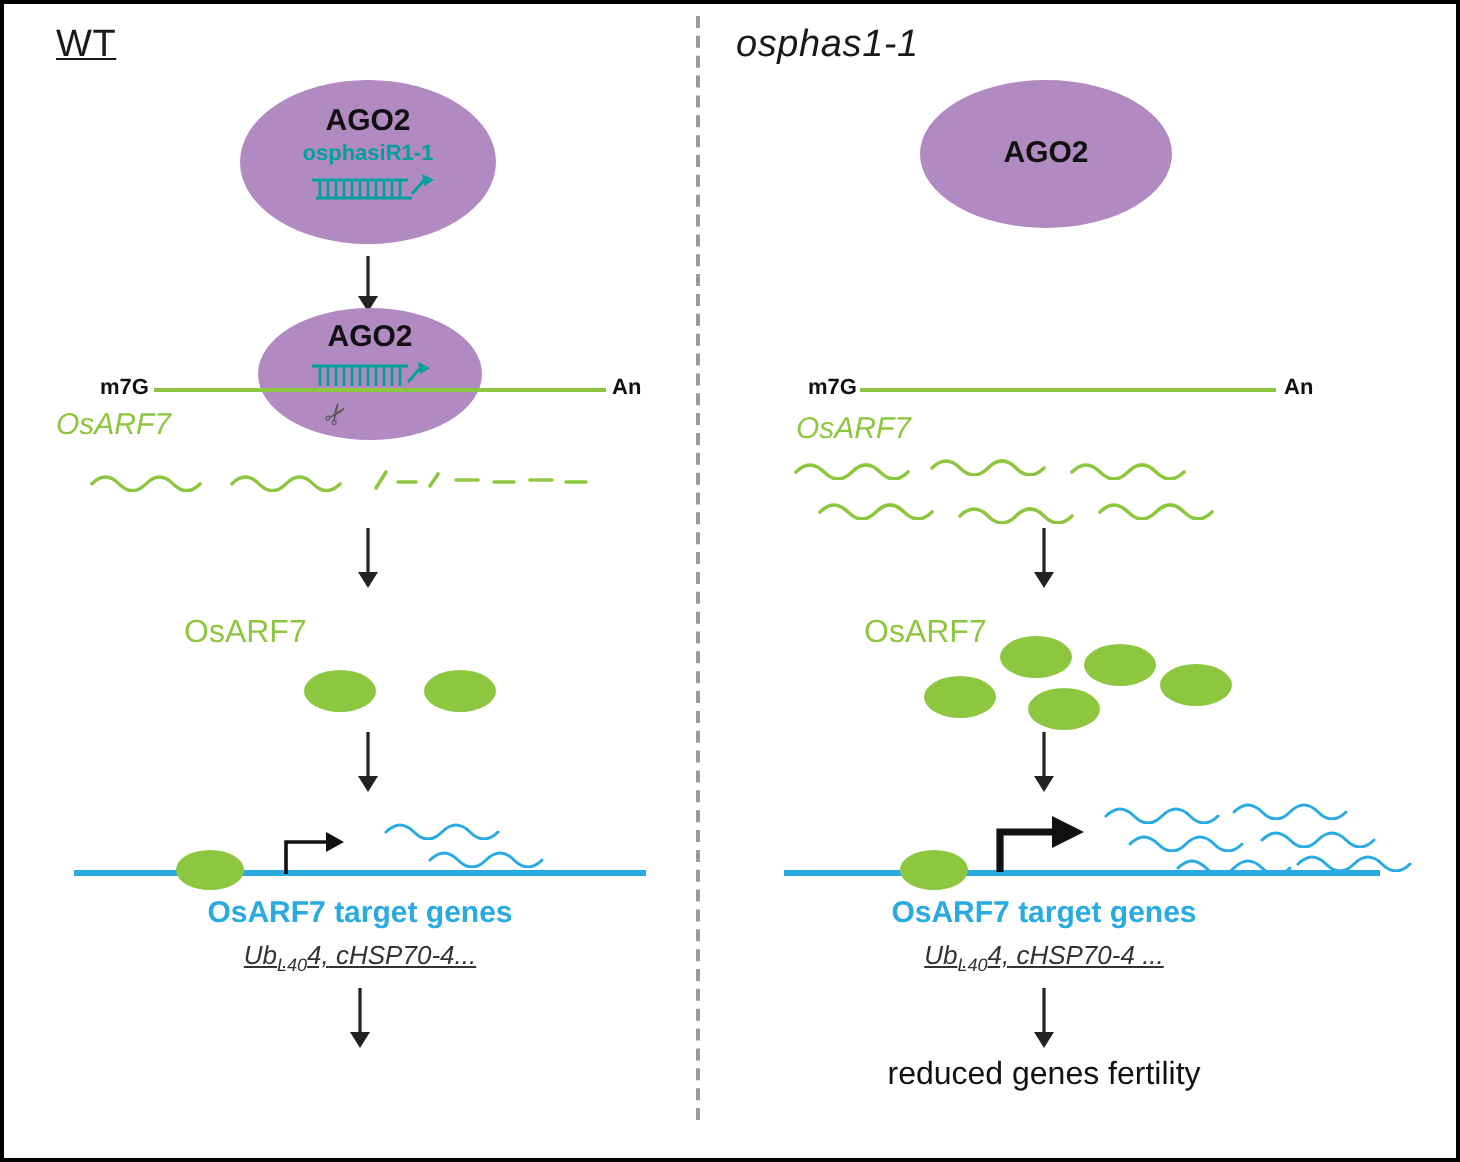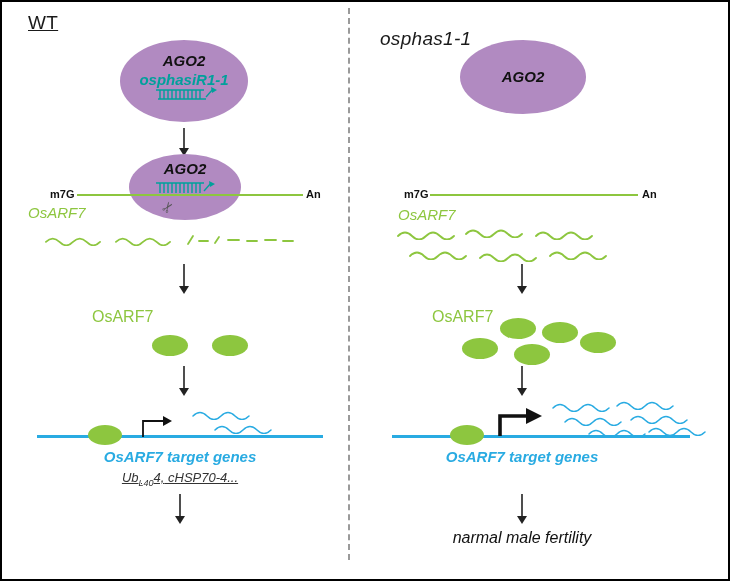--- a/index.html
+++ b/index.html
@@ -1,24 +1,24 @@
 <!DOCTYPE html>
 <html><head>
 <meta charset="utf-8">
 <style>
   * { margin:0; padding:0; box-sizing:border-box; }
   body { background:#ffffff; font-family:"Liberation Sans", sans-serif; }
   .figure { position:relative; width:730px; height:581px; background:#fff; border:2px solid #000; overflow:hidden; }
   .abs { position:absolute; }
-  .ctr { text-align:center;font-style:italic; }
+  .ctr { text-align:center; }
   .panel-title { font-size:19px; color:#1a1a1a; letter-spacing:.3px; }
   .italic { font-style:italic; }
   .ellipse { background:#b18ac1; border-radius:50%; }
   .ago2-text { font-weight:bold; font-size:15px; color:#111; }
-  .sirna-text { font-weight:bold; font-size:15px; color:#00a09b; }
+  .sirna-text { font-weight:bold; font-size:11px; color:#00a09b; }
   .cap-text { font-weight:bold; font-size:11px; color:#111; }
   .gene-name { font-style:italic; font-size:15px; color:#8dc63f; }
   .protein-name { font-size:16px; color:#8dc63f; }
   .blob { background:#8dc63f; border-radius:50%; width:36px; height:21px; }
   .mrna-line { height:2px; background:#8dc63f; z-index:2; }
   .promoter-line { height:3px; background:#29abe2; }
   .target-title { font-weight:bold; font-size:15px; color:#29abe2; }
   .genes-detail { font-style:italic; font-size:13px; color:#333;text-decoration:underline; }
   .genes-detail sub { font-size:9px; }
   .outcome { font-size:16px; color:#111; }
@@ -140,21 +140,21 @@
   <div class="abs ctr genes-detail" style="left:68px; top:468px; width:220px;"><span><span>Ub</span><sub>L40</sub><span>4,</span></span><span> cHSP70-4...</span></div>
 
   <svg class="abs darrow" style="left:172px; top:492px;" width="12" height="30" viewBox="0 0 12 30">
     <line x1="6" y1="0" x2="6" y2="22"></line>
       <polygon points="1,22 11,22 6,30"></polygon>
   </svg>
 
 
   <div class="abs divider" style="left:346px; top:6px; height:552px;"></div>
 
-  <div class="abs panel-title italic" style="left:366px; top:26px;margin-left:12px;">osphas1-1</div>
+  <div class="abs panel-title italic" style="left:366px; top:10px;">osphas1-1</div>
 
   <div class="abs ellipse" style="left:458px; top:38px; width:126px; height:74px;"></div>
   <div class="abs ctr ago2-text z3" style="left:458px; top:66px; width:126px;">AGO2</div>
 
   <div class="abs mrna-line" style="left:428px; top:192px; width:208px;"></div>
   <div class="abs cap-text" style="left:402px; top:186px;">m7G</div>
   <div class="abs cap-text" style="left:640px; top:186px;">An</div>
   <div class="abs gene-name" style="left:396px; top:204px;">OsARF7</div>
 
   <svg class="abs wave wave-green" style="left:394px; top:226px;" width="60" height="12" viewBox="0 0 60 12">
@@ -212,21 +212,22 @@
       <path d="M2 8 Q 9 1, 16 8 T 30 8 T 44 8 T 58 8"></path>
     </svg>
   <svg class="abs wave wave-blue" style="left:584px; top:424px;" width="62" height="12" viewBox="0 0 60 12">
       <path d="M2 8 Q 9 1, 16 8 T 30 8 T 44 8 T 58 8"></path>
     </svg>
   <svg class="abs wave wave-blue" style="left:644px; top:422px;" width="62" height="12" viewBox="0 0 60 12">
       <path d="M2 8 Q 9 1, 16 8 T 30 8 T 44 8 T 58 8"></path>
     </svg>
 
   <div class="abs ctr target-title" style="left:410px; top:446px; width:220px;">OsARF7 target genes</div>
+  <div class="abs ctr genes-detail" style="left:410px; top:468px; width:220px;"><span><span>Ub</span><sub>L40</sub><span>4,</span></span><span> cHSP70-4 ...</span></div>
 
   <svg class="abs darrow" style="left:514px; top:492px;" width="12" height="30" viewBox="0 0 12 30">
     <line x1="6" y1="0" x2="6" y2="22"></line>
       <polygon points="1,22 11,22 6,30"></polygon>
   </svg>
 
-  <div class="abs ctr outcome" style="left:400px; top:527px; width:240px;">narmal male fertility</div>
+  <div class="abs ctr outcome" style="left:400px; top:527px; width:240px;">reduced genes fertility</div>
 
 </div>
 
 </body></html>

